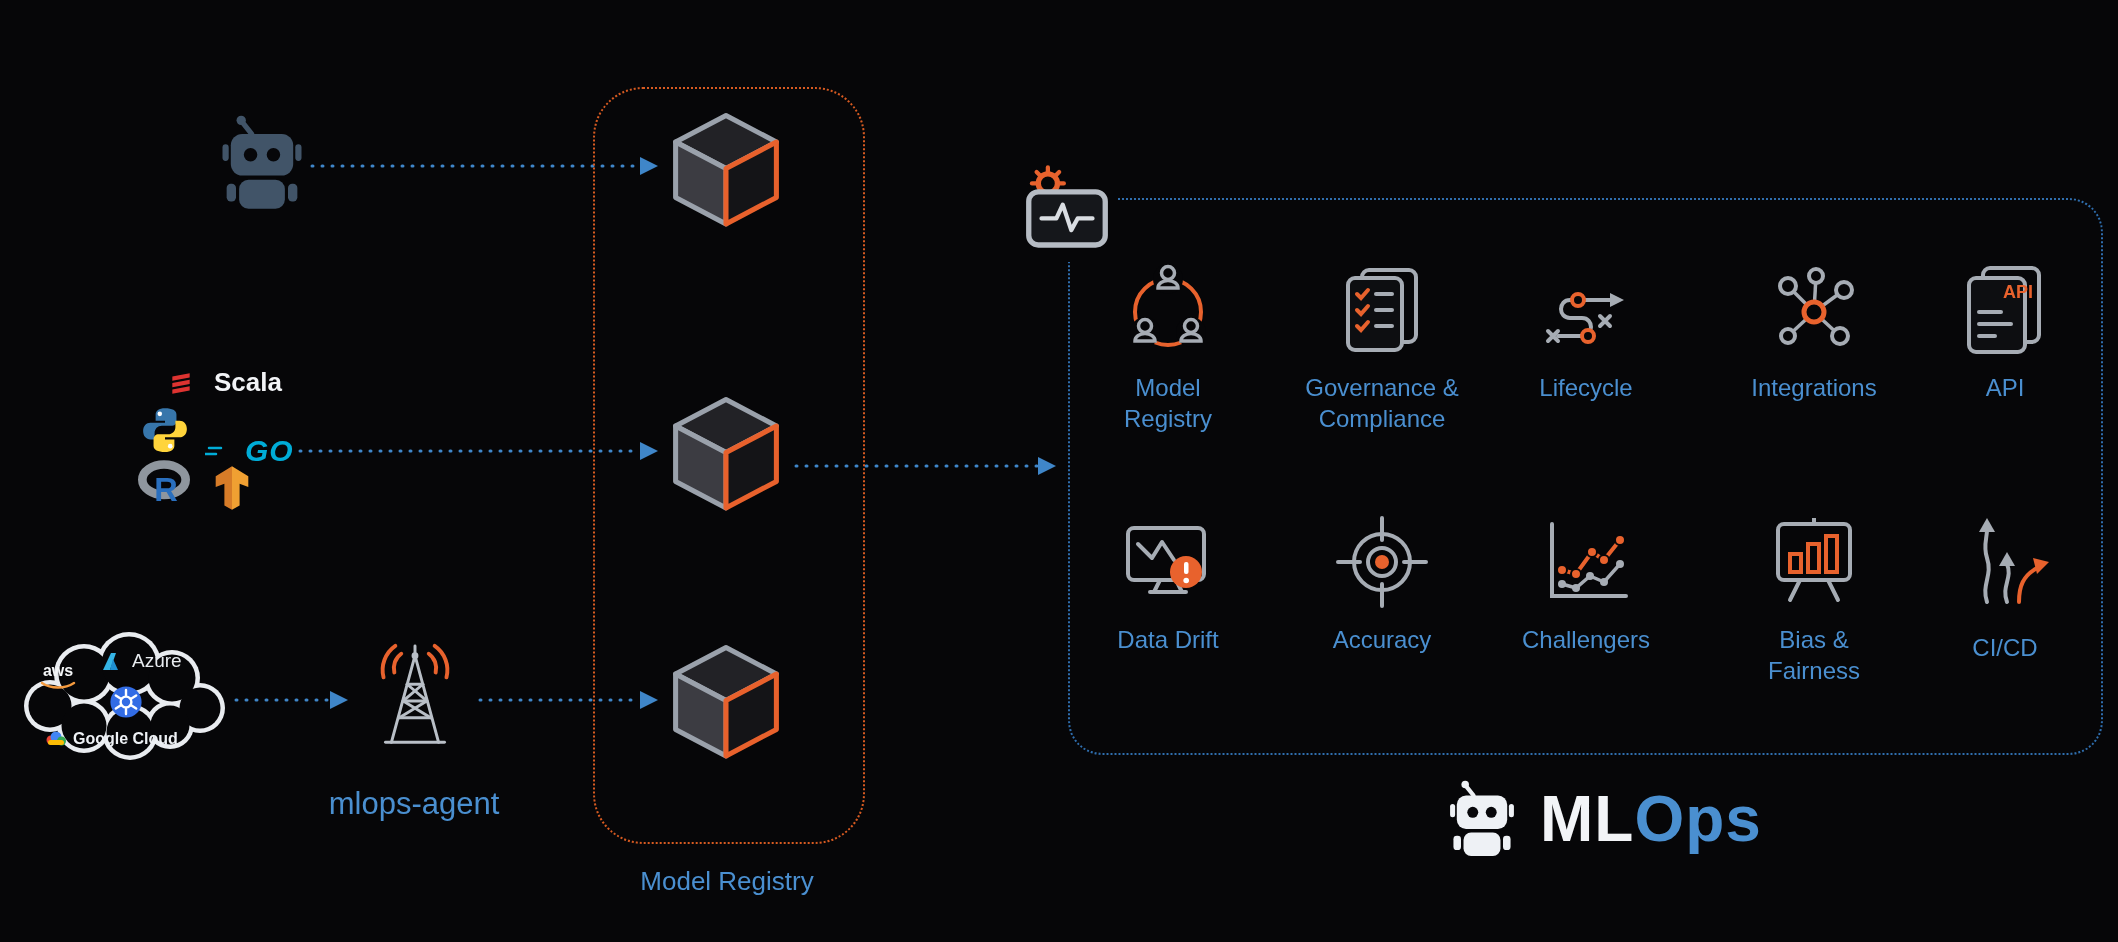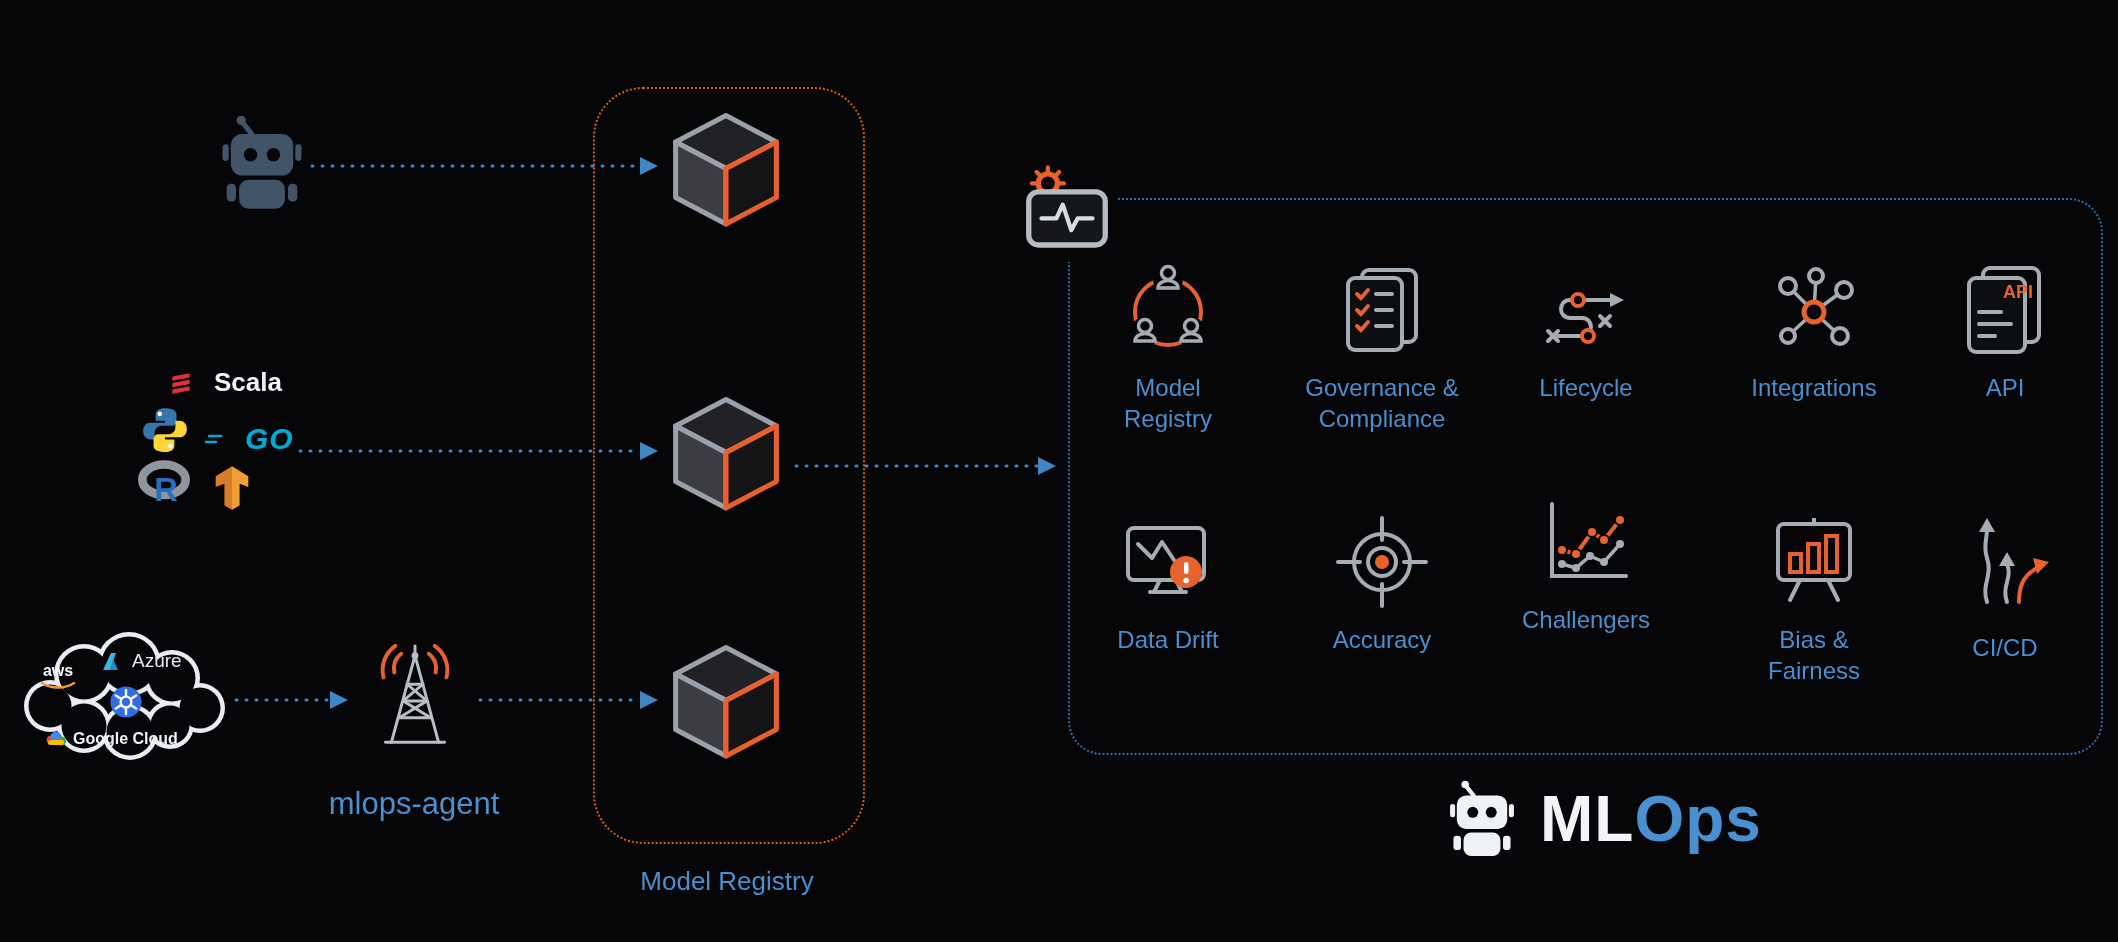--- a/index.html
+++ b/index.html
@@ -101,21 +101,21 @@
 
   <div class="abs" style="left:140px; top:405px; width:50px; height:50px;">
     <svg viewBox="0 0 48 48" width="50" height="50">
       <path fill="#3776ab" d="M24 3c-6 0-9 2.5-9 6v6h9v2H10c-4 0-7 3-7 8s3 8 7 8h4v-6c0-4 3-7 7-7h9c3 0 5-2 5-5V9c0-4-4-6-11-6z"></path>
       <path fill="#ffd43b" d="M24 45c6 0 9-2.5 9-6v-6h-9v-2h14c4 0 7-3 7-8s-3-8-7-8h-4v6c0 4-3 7-7 7h-9c-3 0-5 2-5 5v6c0 4 4 6 11 6z"></path>
       <circle cx="19" cy="8.5" r="2.2" fill="#fff"></circle>
       <circle cx="29" cy="39.5" r="2.2" fill="#fff"></circle>
     </svg>
   </div>
 
-  <div class="lang-row" style="left:205px; top:422px;">
+  <div class="lang-row" style="left:205px; top:434px;">
     <svg width="18" height="24" viewBox="0 0 18 24">
       <g stroke="#00acd7" stroke-width="2.5" stroke-linecap="round">
         <line x1="4" y1="9" x2="16" y2="9"></line>
         <line x1="0" y1="15" x2="11" y2="15"></line>
       </g>
     </svg>
     <span class="go-text">GO</span>
   </div>
 
   <div class="abs" style="left:138px; top:460px; width:52px; height:48px;">
@@ -369,21 +369,21 @@
         <line x1="50" y1="6" x2="50" y2="28"></line>
           <line x1="50" y1="72" x2="50" y2="94"></line>
         <line x1="6" y1="50" x2="28" y2="50"></line>
           <line x1="72" y1="50" x2="94" y2="50"></line>
       </g>
       <circle cx="50" cy="50" r="7" fill="#e8622d"></circle>
     </svg>
     <div class="cell-label">Accuracy</div>
   </div>
 
-  <div class="grid-cell" style="left:1486px; top:492px;">
+  <div class="grid-cell" style="left:1486px; top:512px;">
     <svg viewBox="0 0 100 100">
       <path d="M16 12 V84 H90" fill="none" stroke="#a6acb4" stroke-width="4" stroke-linecap="round"></path>
       <polyline points="26,72 40,76 54,64 68,70 84,52" fill="none" stroke="#a6acb4" stroke-width="3.5"></polyline>
       <g fill="#a6acb4">
         <circle cx="26" cy="72" r="4"></circle>
           <circle cx="40" cy="76" r="4"></circle>
           <circle cx="54" cy="64" r="4"></circle>
         <circle cx="68" cy="70" r="4"></circle>
           <circle cx="84" cy="52" r="4"></circle>
       </g>

